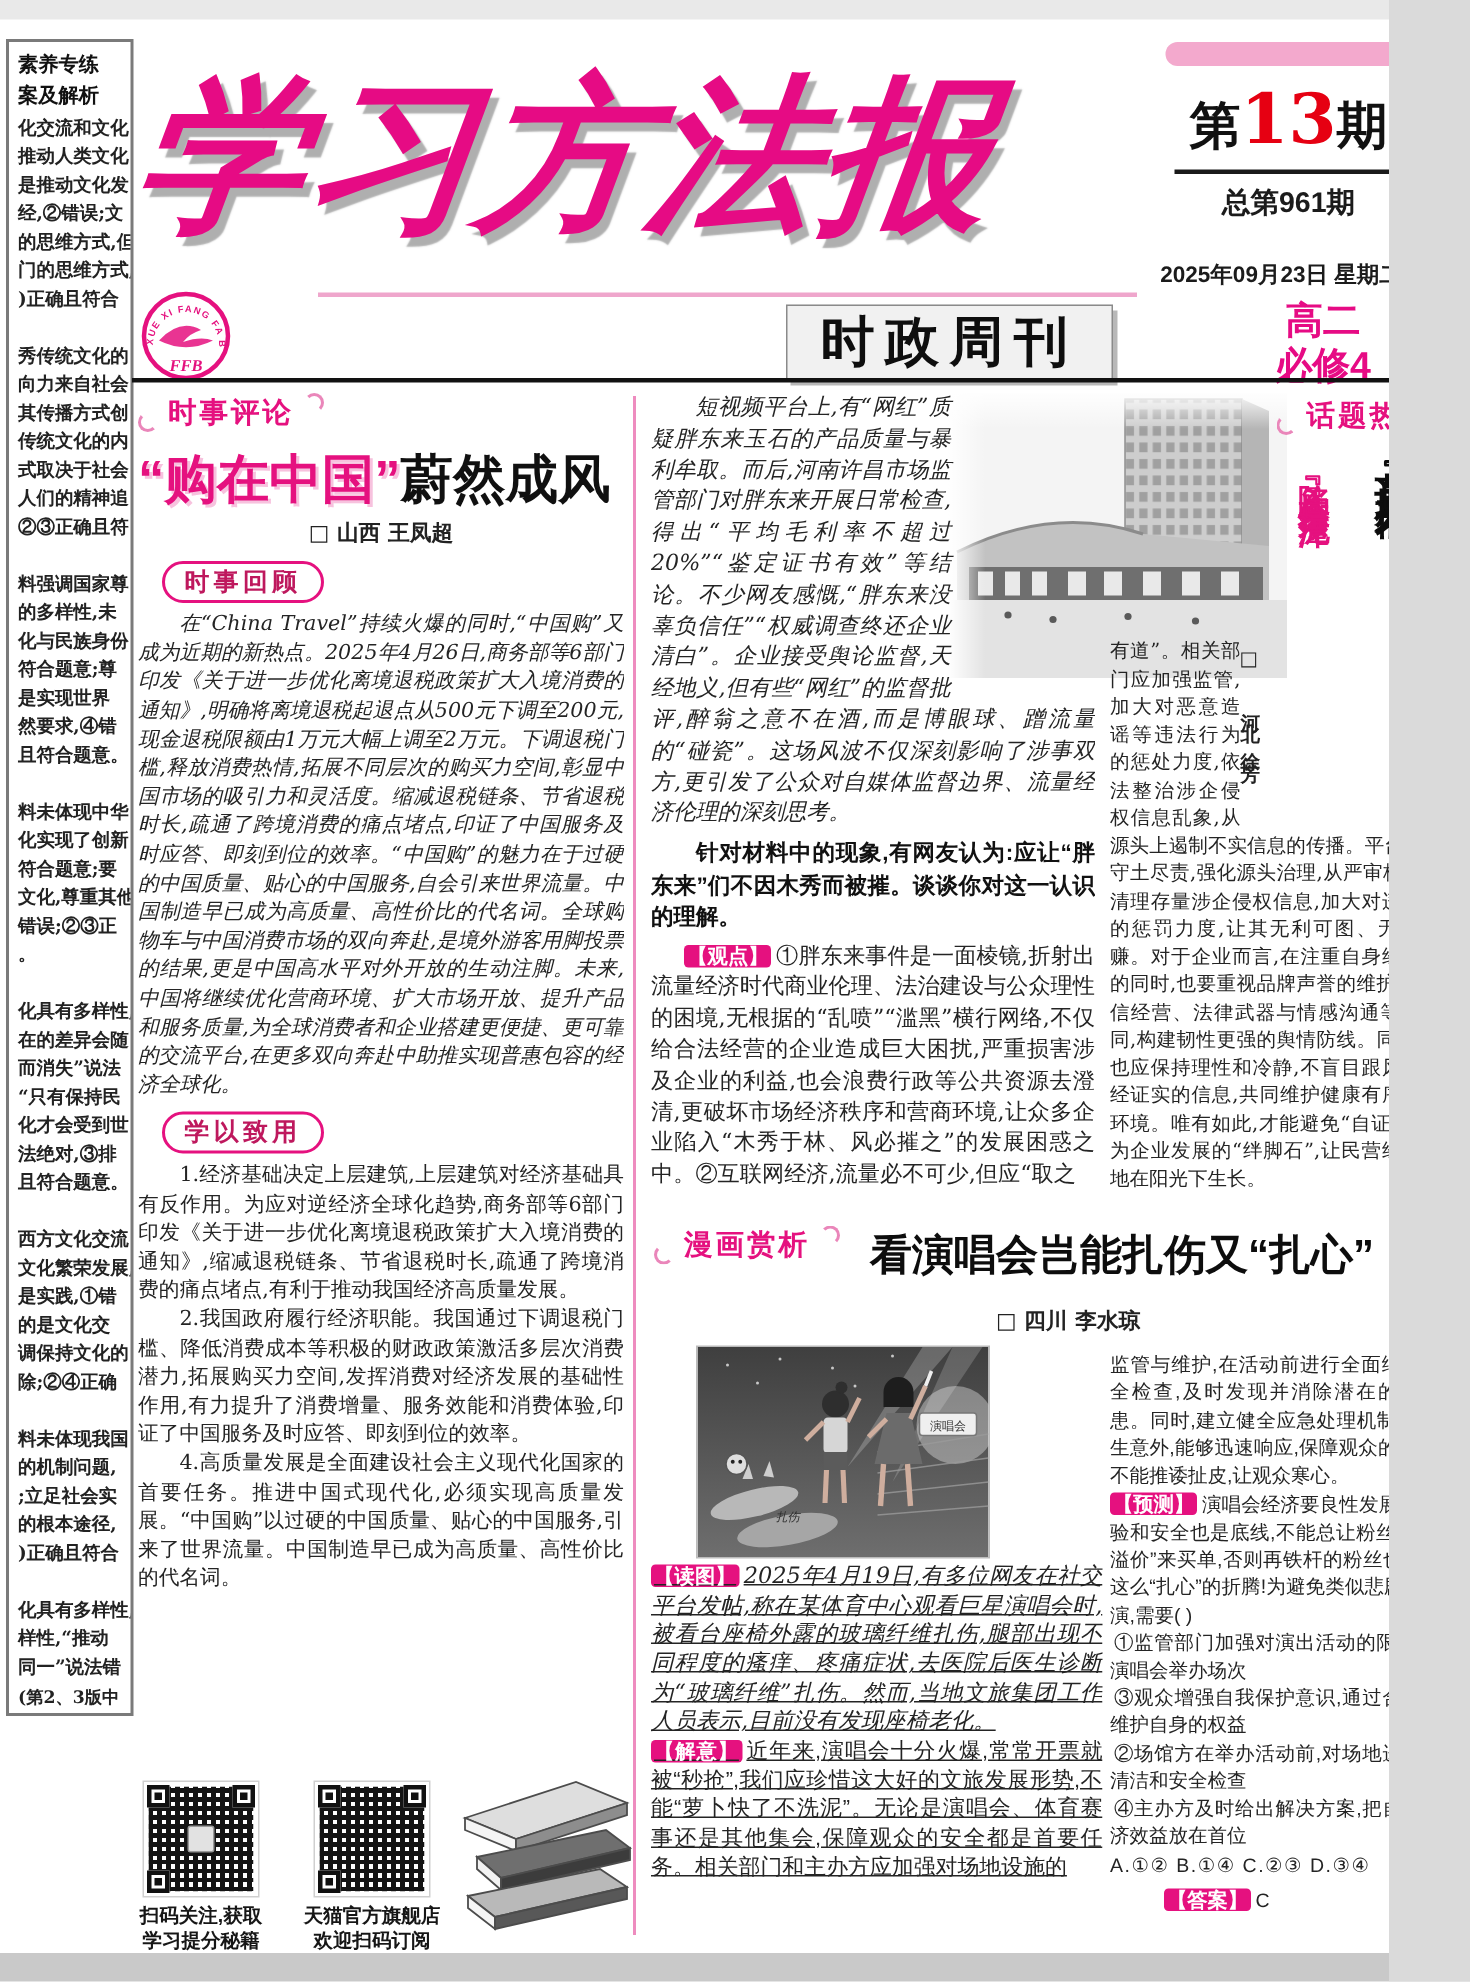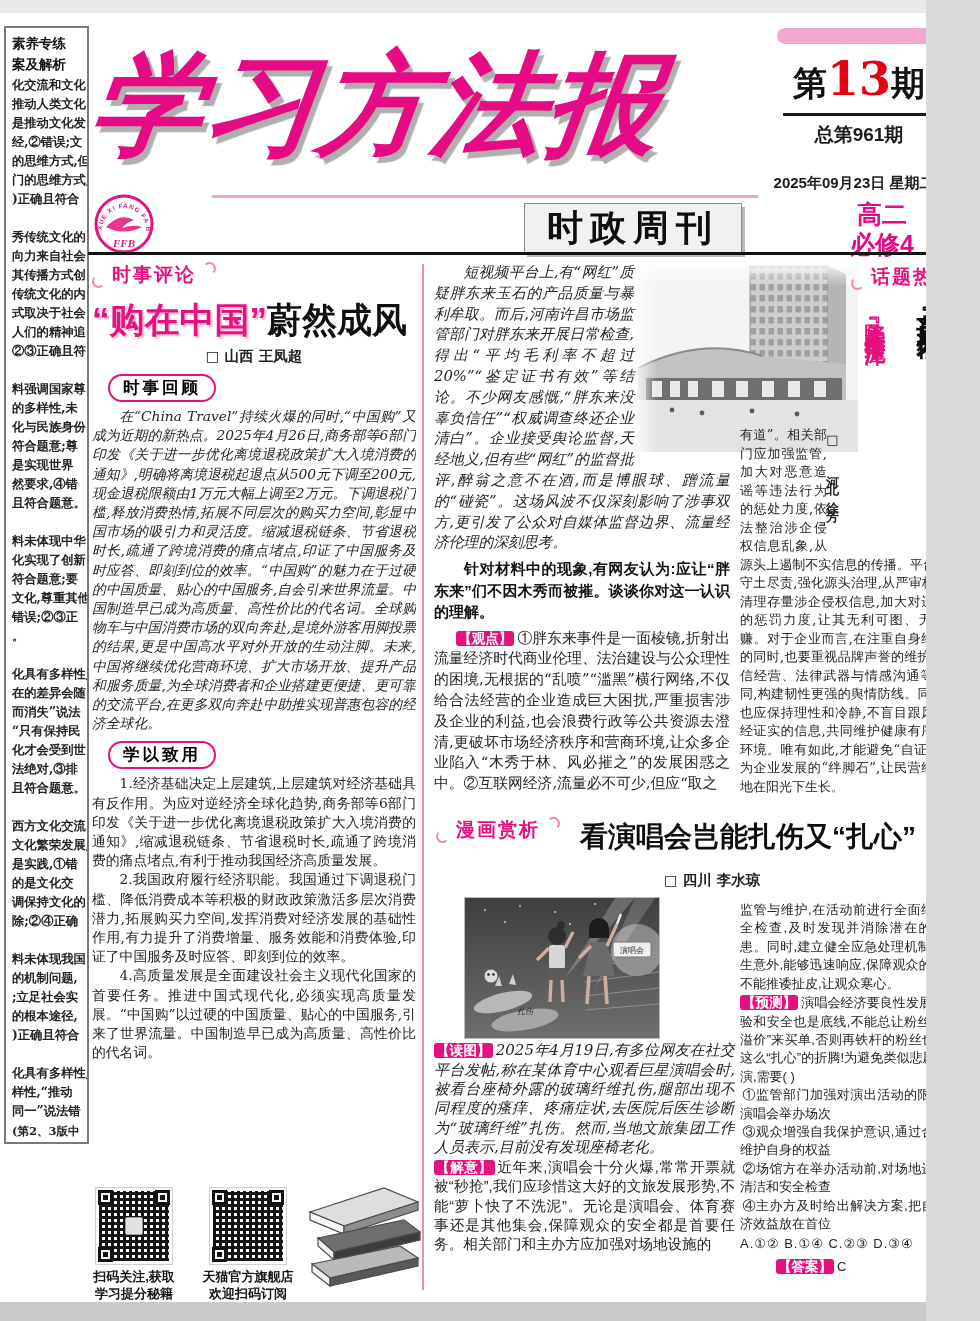--- a/index.html
+++ b/index.html
@@ -37,21 +37,21 @@
   .grade{left:838px;top:199px;width:88px;text-align:center;font:900 25px/30px "Liberation Sans",sans-serif;color:#e60b84;}
   .hrule{left:88px;top:252px;width:887px;height:3px;background:#121212;}
 
   
   .badge-curl{display:inline-flex;align-items:center;gap:7px;color:#e5117f;
               font:900 19px "Liberation Sans",sans-serif;letter-spacing:2px;}
   .curl{width:9px;height:9px;border:2px solid #ea86ba;border-radius:50%;flex:0 0 auto;}
   .curl.l{border-top-color:transparent;border-right-color:transparent;align-self:flex-end;}
   .curl.r{border-bottom-color:transparent;border-left-color:transparent;align-self:flex-start;}
   .badge-outline{display:inline-block;border:2px solid #e5117f;border-radius:14px;padding:1px 13px;
-                 color:#000000;font:900 16.5px "Liberation Sans",sans-serif;letter-spacing:3px;background:#fff;}
+                 color:#be185d;font:900 16.5px "Liberation Sans",sans-serif;letter-spacing:3px;background:#fff;}
   .tag{background:#e5117f;color:#fff;font:700 13.5px/1.45 "Liberation Sans",sans-serif;
        border-radius:3px;padding:0 2px;margin-right:3px;}
 
   
   .a1{left:92px;top:262px;width:324px;height:918px;overflow:hidden;}
   .a1-title{margin:6px 0 2px 0;font:900 35px/44px "Liberation Sans",sans-serif;white-space:nowrap;}
   .a1-title .pk{color:#e5117f;text-shadow:2px 2px 0 #f7c2de;}
   .a1-title .bk{color:#101010;}
   .byline{text-align:center;font:700 14.5px/24px "DejaVu Serif",serif;color:#222;}
   .a1 .body p{margin:0;font:400 13.8px/19.2px "DejaVu Serif",serif;text-align:justify;text-indent:2em;color:#242424;}
@@ -78,21 +78,21 @@
   .a2-col3 p{margin:0;font:400 13px/18.5px "DejaVu Serif",serif;text-align:justify;color:#242424;}
   .spacer-title{float:right;width:148px;height:112px;}
 
   
   .cm{left:434px;top:815px;width:541px;height:492px;overflow:hidden;}
   .cm-badge{position:absolute;left:2px;top:2px;}
   .cm-title{position:absolute;left:146px;top:4px;width:396px;font:900 28px/36px "Liberation Sans",sans-serif;color:#0d0d0d;white-space:nowrap;}
   .cm-byline{position:absolute;left:230px;top:56px;font:700 14.5px "DejaVu Serif",serif;color:#222;}
   .cartoon{position:absolute;left:30px;top:82px;width:194px;height:140px;border:1px solid #bbb;}
   .cm-left{position:absolute;left:0;top:226px;width:301px;height:264px;overflow:hidden;}
-  .cm-left p{margin:0;font:400 15px/19.4px "DejaVu Serif",serif;text-align:justify;color:#242424;}
+  .cm-left p{margin:0;font:400 15px/19.4px "DejaVu Serif",serif;text-align:justify;color:#242424;text-decoration:underline;}
   .cm-left p.rd{font-style:italic;}
   .cm-left p.ex{font-family:"Liberation Sans",sans-serif;font-size:14.6px;}
   .cm-right{position:absolute;left:306px;top:86px;width:235px;height:402px;overflow:hidden;}
   .cm-right p{margin:0;font:400 13px/18.4px "Liberation Sans",sans-serif;text-align:justify;color:#242424;}
   .cm-right p.opt{text-indent:0.2em;}
   .cm-right p.ans-line{margin-top:2px;letter-spacing:1px;}
   .cm-right p.ans-row{margin-top:3px;padding-left:36px;}
 
   
   .qr-block{position:absolute;width:112px;text-align:center;}

